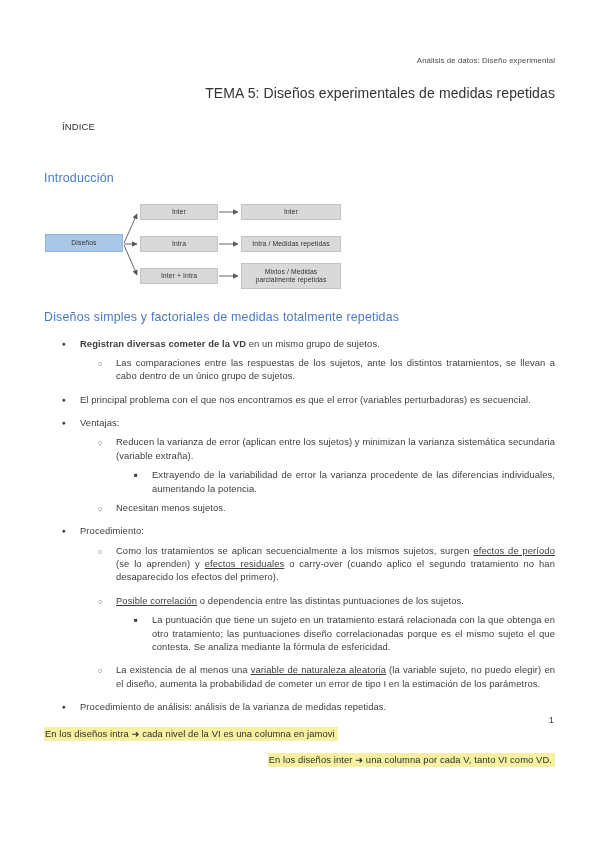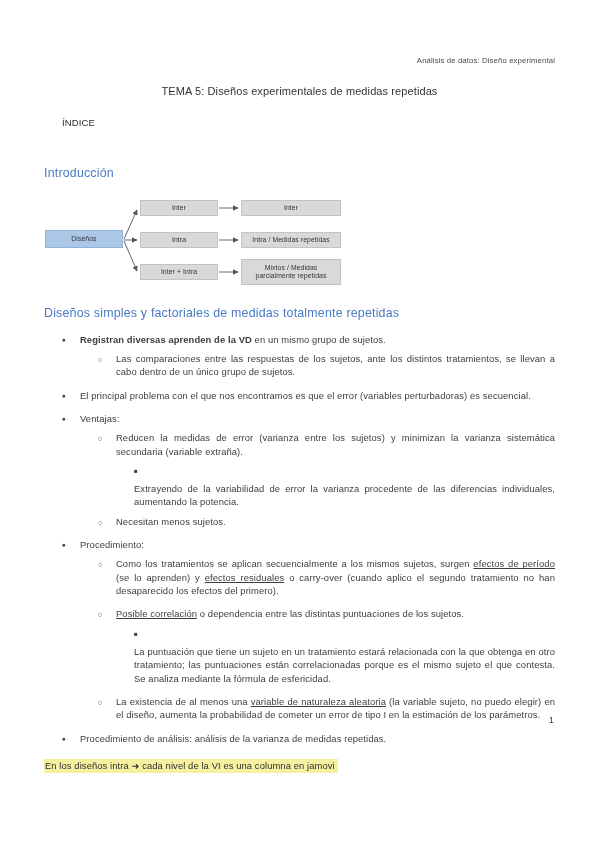--- a/index.html
+++ b/index.html
@@ -4,21 +4,21 @@
 <style>
   * { margin:0; padding:0; box-sizing:border-box; }
   html,body { background:#ffffff; }
   .page {
     width:600px; height:776px; background:#ffffff; position:relative; overflow:hidden;
     font-family:"Liberation Sans","DejaVu Sans",sans-serif;
     color:#3d3d3d; font-size:9.4px; line-height:1.42; letter-spacing:0.1px;
     padding:55px 45px 0 44px;
   }
   .header-right { text-align:right; font-size:7.8px; color:#4a4a4a; }
-  .title { text-align:center; font-size:11px; color:#333; margin-top:18px; }
+  .title { text-align:right; font-size:14px; color:#333; margin-top:18px; }
   .indice { margin-top:16px; margin-left:18px; font-size:9.6px; color:#2e2e2e; }
   .h-blue { color:#4779c4; font-size:12.4px; font-weight:400; letter-spacing:0.2px; }
   .h-intro { margin-top:36px; }
   .h-s2 { margin-top:10px; }
 
   
   .diagram { position:relative; height:98px; width:310px; margin-top:14px; margin-left:1px; }
   .diagram svg { position:absolute; left:0; top:0; }
   .dbox {
     position:absolute; display:flex; align-items:center; justify-content:center;
@@ -26,21 +26,21 @@
     background:#d9d9d9; border:1px solid #c3c3c3; padding:1px 2px;
   }
   .dbox.root { background:#aac7e7; border-color:#8fb3da; }
 
   
   .li { display:flex; margin-top:6px; }
   .li .txt { flex:1; text-align:justify; }
   .li .mk { flex:0 0 18px; color:inherit; }
   .l1 { margin-left:18px; margin-top:10px; }
   .l2 { margin-left:54px; }
-  .l3 { margin-left:90px;flex-direction:column; }
+  .l3 { margin-left:90px; }
   .l1 > .mk::before { content:"●"; font-size:6.6px; position:relative; top:-1px; }
   .l2 > .mk::before { content:"○"; font-size:7.4px; }
   .l3 > .mk::before { content:"■"; font-size:6.2px; position:relative; top:-1px; }
   .gap { margin-top:10px; }
   .b { font-weight:700; }
   .u { text-decoration:underline; }
   .green { color:#6aa84f; }
 
   .hl-line { margin-top:14px; font-size:9.4px; color:#2f2f2f; }
   .hl-line .hl { background:#f5f1a0; padding:1px 3px 2px 1px;margin-top:36px; }
@@ -79,39 +79,39 @@
     <div class="dbox" style="left:95px;top:67px;width:78px;height:16px">Inter + Intra</div>
     <div class="dbox" style="left:196px;top:3px;width:100px;height:16px">Inter</div>
     <div class="dbox" style="left:196px;top:35px;width:100px;height:16px">Intra / Medidas repetidas</div>
     <div class="dbox" style="left:196px;top:62px;width:100px;height:26px">Mixtos / Medidas parcialmente repetidas</div>
   </div>
 
   <h2 class="h-blue h-s2">Diseños simples y factoriales de medidas totalmente repetidas</h2>
 
   <div class="li l1">
     <span class="mk"></span>
-    <div class="txt"><span class="b">Registran diversas aprenden de la VD</span><span> en un mismo grupo de sujetos.</span></div>
+    <div class="txt"><span class="b">Registran diversas cometer de la VD</span><span> en un mismo grupo de sujetos.</span></div>
   </div>
   <div class="li l2">
     <span class="mk"></span>
     <div class="txt">Las comparaciones entre las respuestas de los sujetos, ante los distintos tratamientos, se llevan a cabo dentro de un único grupo de sujetos.</div>
   </div>
 
   <div class="li l1">
     <span class="mk"></span>
     <div class="txt">El principal problema con el que nos encontramos es que el error (variables perturbadoras) es secuencial.</div>
   </div>
 
   <div class="li l1">
     <span class="mk"></span>
     <div class="txt">Ventajas:</div>
   </div>
   <div class="li l2">
     <span class="mk"></span>
-    <div class="txt">Reducen la medidas de error (varianza entre los sujetos) y minimizan la varianza sistemática secundaria (variable extraña).</div>
+    <div class="txt">Reducen la varianza de error (aplican entre los sujetos) y minimizan la varianza sistemática secundaria (variable extraña).</div>
   </div>
   <div class="li l3">
     <span class="mk"></span>
     <div class="txt">Extrayendo de la variabilidad de error la varianza procedente de las diferencias individuales, aumentando la potencia.</div>
   </div>
   <div class="li l2">
     <span class="mk"></span>
     <div class="txt">Necesitan menos sujetos.</div>
   </div>
 
@@ -122,21 +122,21 @@
   <div class="li l2">
     <span class="mk"></span>
     <div class="txt"><span>Como los tratamientos se aplican secuencialmente a los mismos sujetos, surgen </span><span class="u">efectos de período</span><span> (se lo aprenden) y </span><span class="u">efectos residuales</span><span> o carry-over (cuando aplico el segundo tratamiento no han desaparecido los efectos del primero).</span></div>
   </div>
   <div class="li l2 gap">
     <span class="mk"></span>
     <div class="txt"><span class="u">Posible correlación</span><span> o dependencia entre las distintas puntuaciones de los sujetos.</span></div>
   </div>
   <div class="li l3">
     <span class="mk"></span>
-    <div class="txt">La puntuación que tiene un sujeto en un tratamiento estará relacionada con la que obtenga en otro tratamiento; las puntuaciones están correlacionadas porque es el mismo sujeto el que contesta. Se analiza mediante la fórmula de esfericidad.</div>
+    <div class="txt">La puntuación que tiene un sujeto en un tratamiento estará relacionada con la que obtenga en otro tratamiento; las puntuaciones diseño correlacionadas porque es el mismo sujeto el que contesta. Se analiza mediante la fórmula de esfericidad.</div>
   </div>
   <div class="li l2 gap">
     <span class="mk"></span>
     <div class="txt"><span>La existencia de al menos una </span><span class="u">variable de naturaleza aleatoria</span><span> (la variable sujeto, no puedo elegir) en el diseño, aumenta la probabilidad de cometer un error de tipo I en la estimación de los parámetros.</span></div>
   </div>
 
   <div class="li l1">
     <span class="mk"></span>
     <div class="txt">Procedimiento de análisis: análisis de la varianza de medidas repetidas.</div>
   </div>

